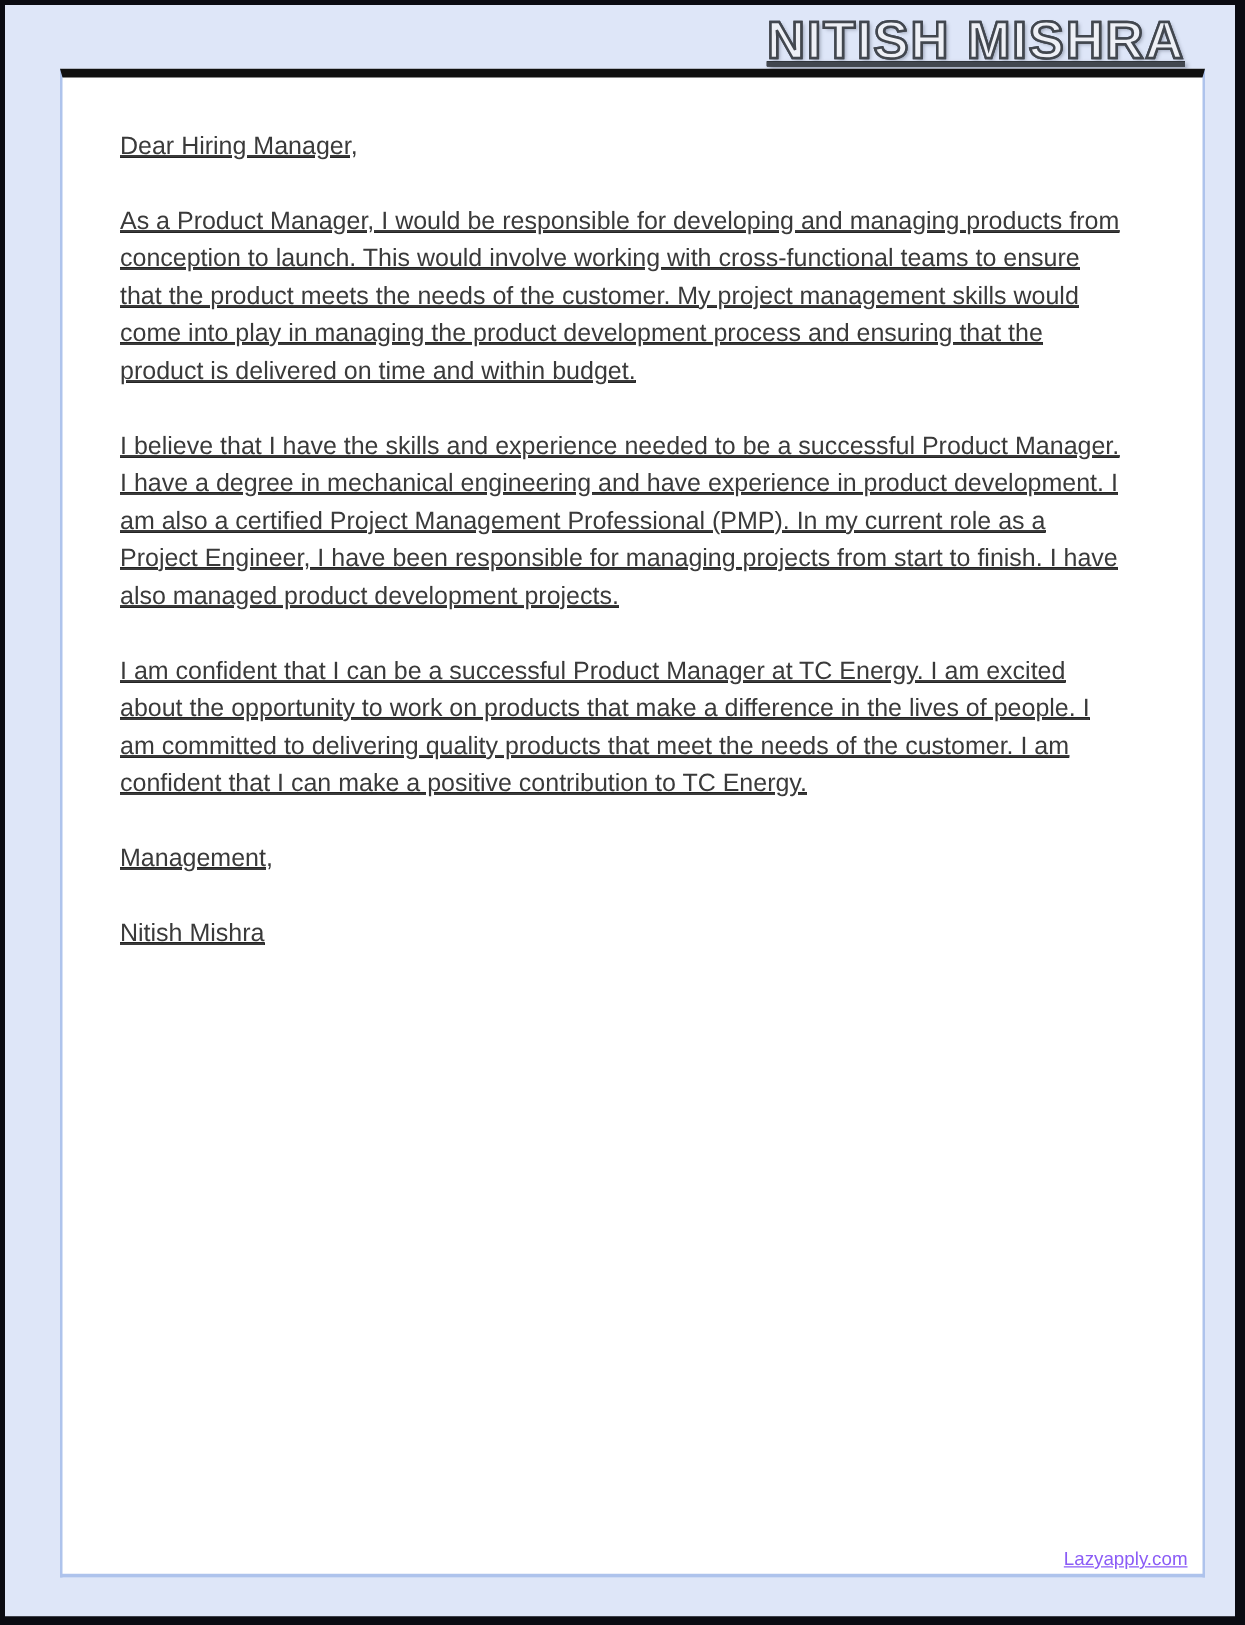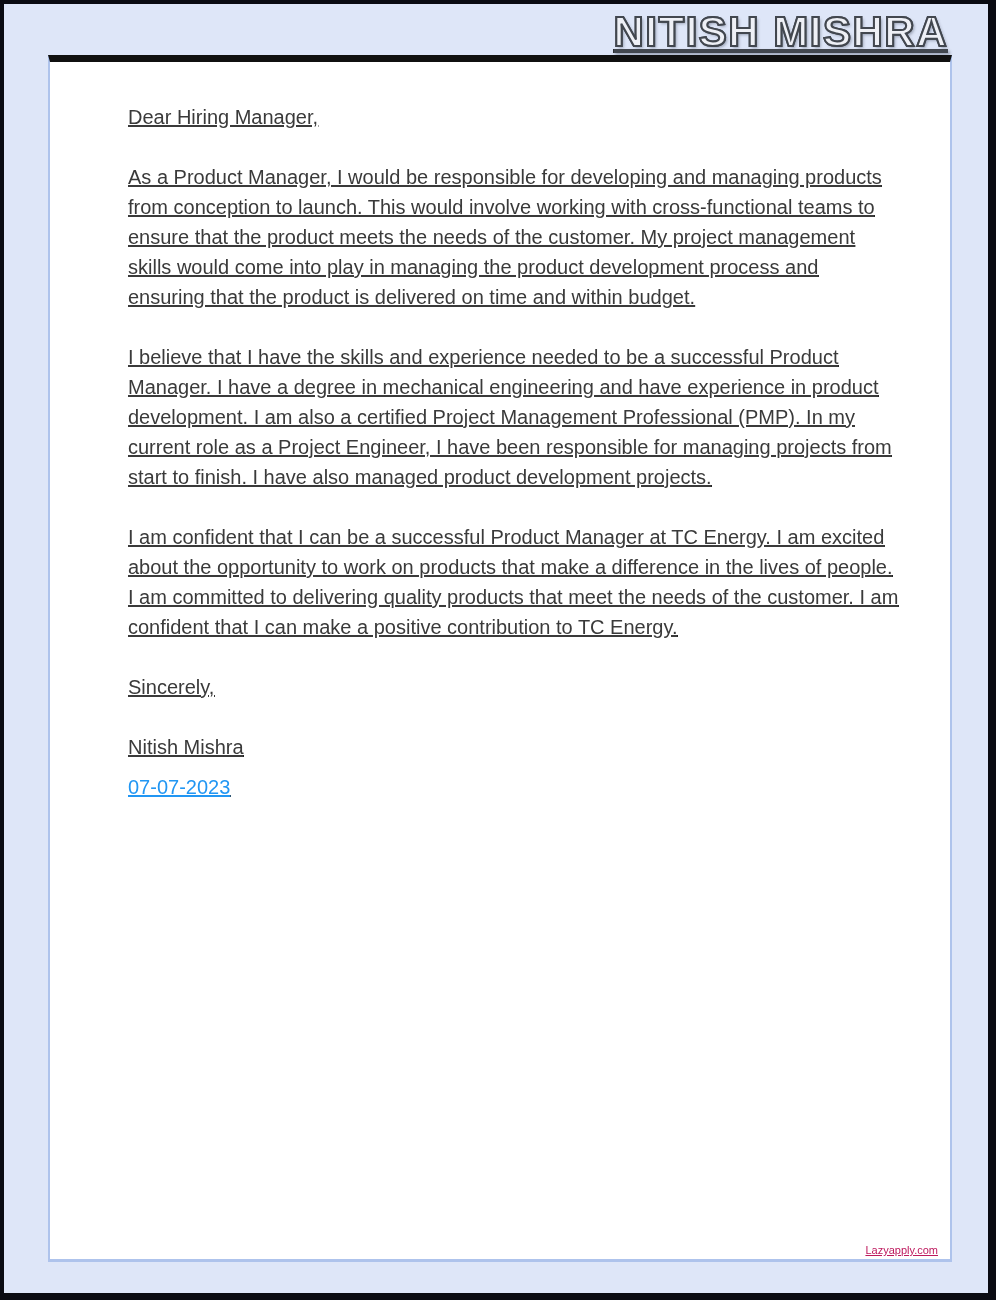--- a/index.html
+++ b/index.html
@@ -27,58 +27,57 @@
     letter-spacing: 1.5px;
     line-height: 1;
     color: #eef0f6;
     -webkit-text-stroke: 2px #42474f;
     text-shadow: 2px 2px 3px rgba(70, 80, 100, 0.45);
     margin-bottom: 2px;
     white-space: nowrap;
   }
   .card {
     margin-left: 44px;
-    margin-right: 36px;
+    margin-right: 24px;
     height: 1207px;
     background: #ffffff;
     border-top: 7px solid #101010;
     border-left: 2px solid #aec3ec;
     border-right: 2px solid #aec3ec;
     border-bottom: 3px solid #aec3ec;
     position: relative;
-    padding: 40px 50px 0 78px;
+    padding: 40px 50px 0 46px;
   }
   .letter-body p {
     margin: 0 0 30px 0;
     font-size: 20px;
     line-height: 30px;
     color: #3a3a3a;
     max-width: 805px;
   }
   .letter-body p.signature { margin-bottom: 10px; }
   .letter-body p.date { color: #2196f3; }
   .watermark {
     position: absolute;
     bottom: 3px;
     right: 12px;
-    font-size: 11px;
-    color: #be185d;
+    font-size: 15px;
+    color: #8b5cf6;
   }
 </style>
 </head>
 <body>
 
 <div class="header">
   <div class="header-name">NITISH MISHRA</div>
 </div>
 
 <div class="card">
   <div class="letter-body">
     <p>Dear Hiring Manager,</p>
     <p>As a Product Manager, I would be responsible for developing and managing products from conception to launch. This would involve working with cross-functional teams to ensure that the product meets the needs of the customer. My project management skills would come into play in managing the product development process and ensuring that the product is delivered on time and within budget.</p>
     <p>I believe that I have the skills and experience needed to be a successful Product Manager. I have a degree in mechanical engineering and have experience in product development. I am also a certified Project Management Professional (PMP). In my current role as a Project Engineer, I have been responsible for managing projects from start to finish. I have also managed product development projects.</p>
     <p>I am confident that I can be a successful Product Manager at TC Energy. I am excited about the opportunity to work on products that make a difference in the lives of people. I am committed to delivering quality products that meet the needs of the customer. I am confident that I can make a positive contribution to TC Energy.</p>
-    <p>Sincerely,</p>
+    <p>Management,</p>
     <p class="signature">Nitish Mishra</p>
-    <p class="date">07-07-2023</p>
   </div>
   <div class="watermark">Lazyapply.com</div>
 </div>
 
 </body></html>

